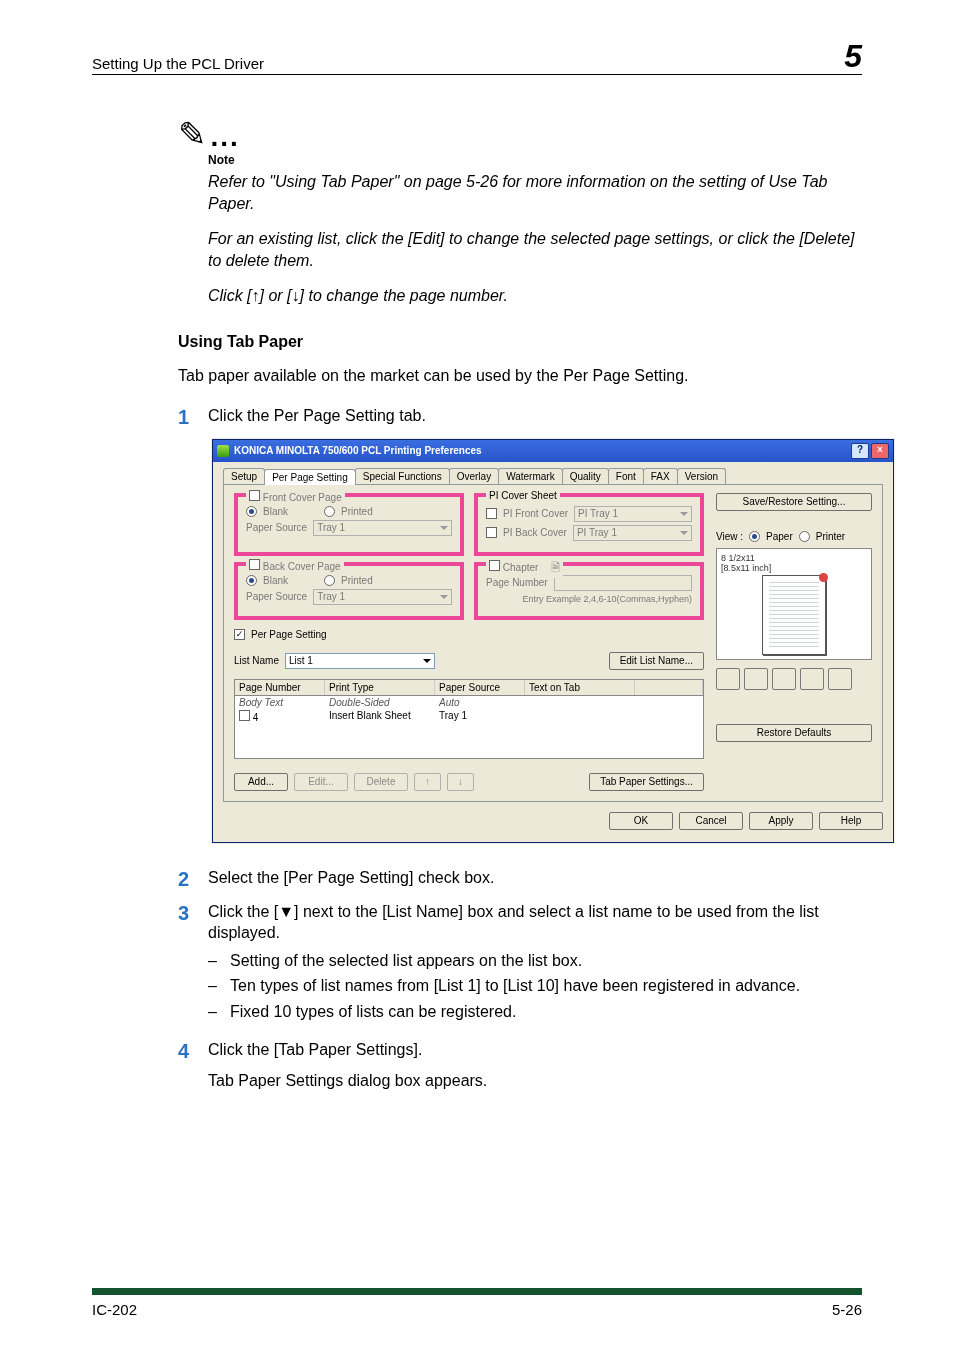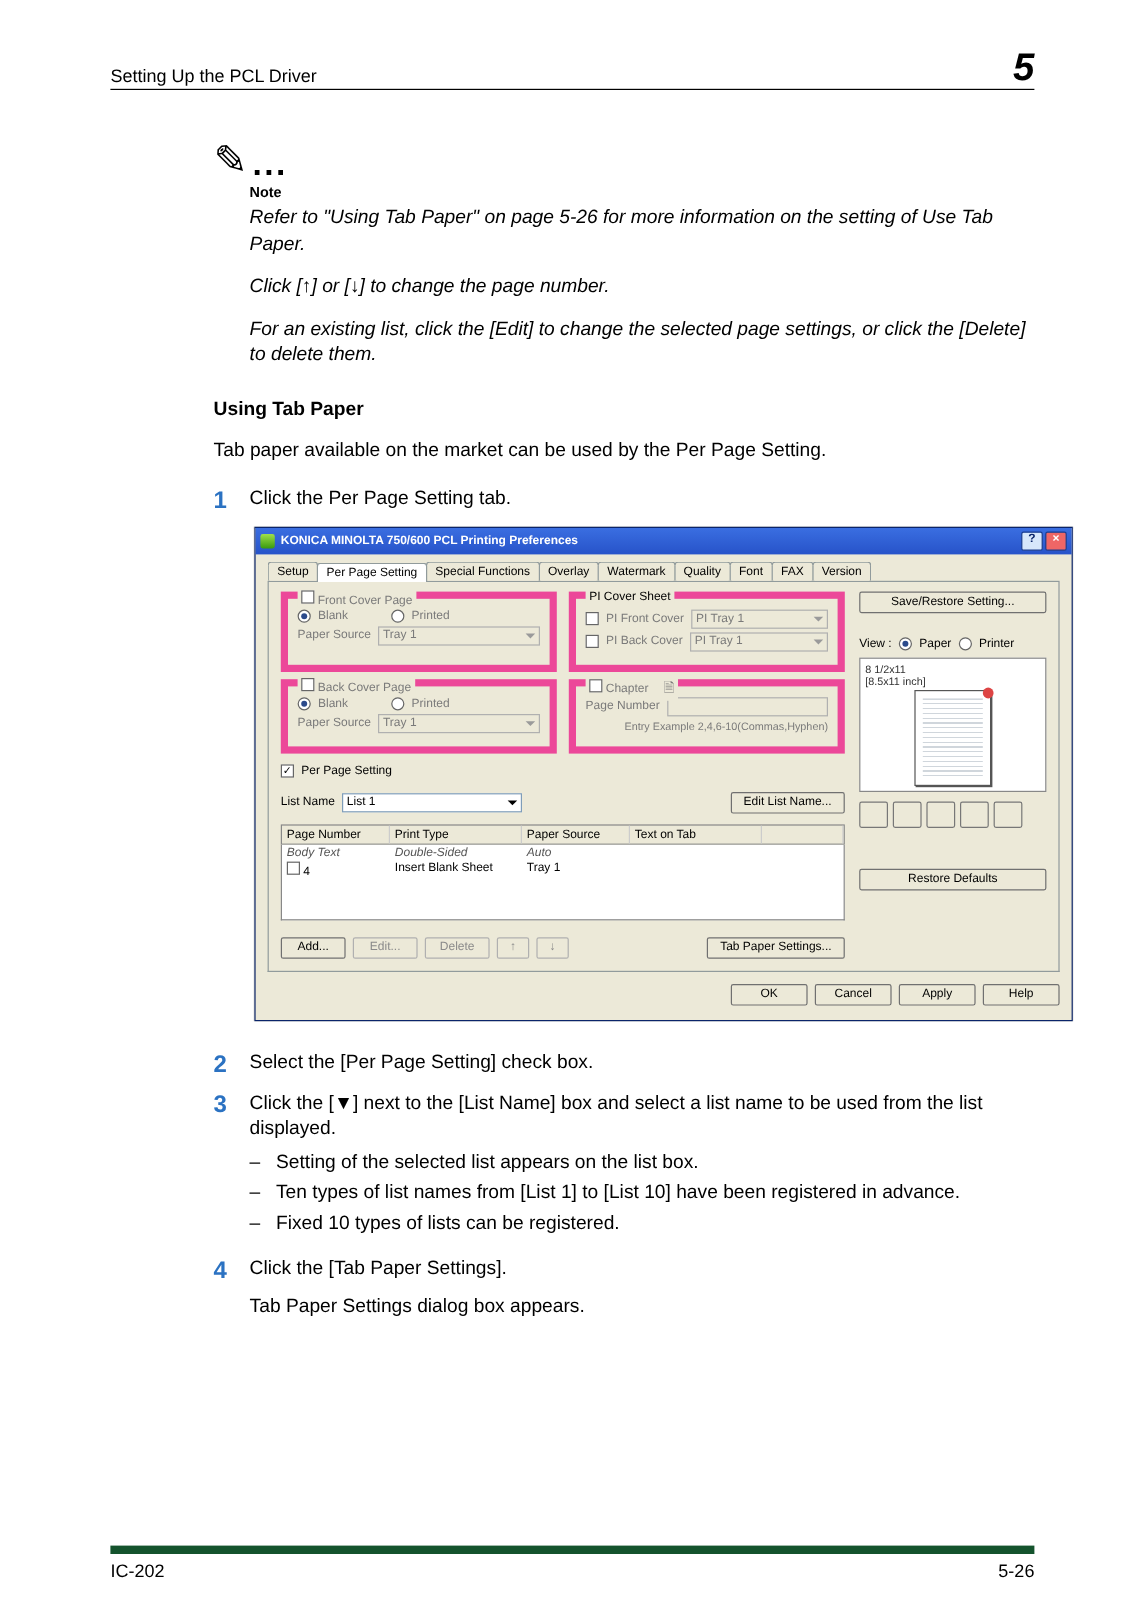--- a/index.html
+++ b/index.html
@@ -175,21 +175,21 @@
     border: 1px solid #919b9c;
     border-top: none;
     background: #ece9d8;
     padding: 8px 10px 10px 10px;
     display: flex;
     gap: 12px;
   }
   .left-col { flex: 1; display: flex; flex-direction: column; gap: 6px; }
   .right-col { width: 156px; }
   .group {
-    border: 6px solid #ec4899;
+    border: 4px solid #ec4899;
     padding: 6px 8px 8px 8px;
     position: relative;
   }
   .group-label {
     position: absolute;
     top: -7px; left: 8px;
     background: #ece9d8;
     padding: 0 3px;
     font-size: 10px;
   }
@@ -368,22 +368,22 @@
 <div class="page">
 
   <div class="header-row">
     <span class="header-title">Setting Up the PCL Driver</span>
     <span class="header-num">5</span>
   </div>
 
   <div class="note-icon">✎<span class="note-dots">...</span></div>
   <div class="note-label">Note</div>
   <div class="italic-para">Refer to "Using Tab Paper" on page 5-26 for more information on the setting of Use Tab Paper.</div>
+  <div class="italic-para">For an existing list, click the [Edit] to change the selected page settings, or click the [Delete] to delete them.</div>
   <div class="italic-para">Click [↑] or [↓] to change the page number.</div>
-  <div class="italic-para">For an existing list, click the [Edit] to change the selected page settings, or click the [Delete] to delete them.</div>
 
   <div class="h2">Using Tab Paper</div>
   <div class="para">Tab paper available on the market can be used by the Per Page Setting.</div>
 
   <div class="step-row">
     <div class="step-num">1</div>
     <div class="step-body">Click the Per Page Setting tab.</div>
   </div>
 
   <div class="win">

